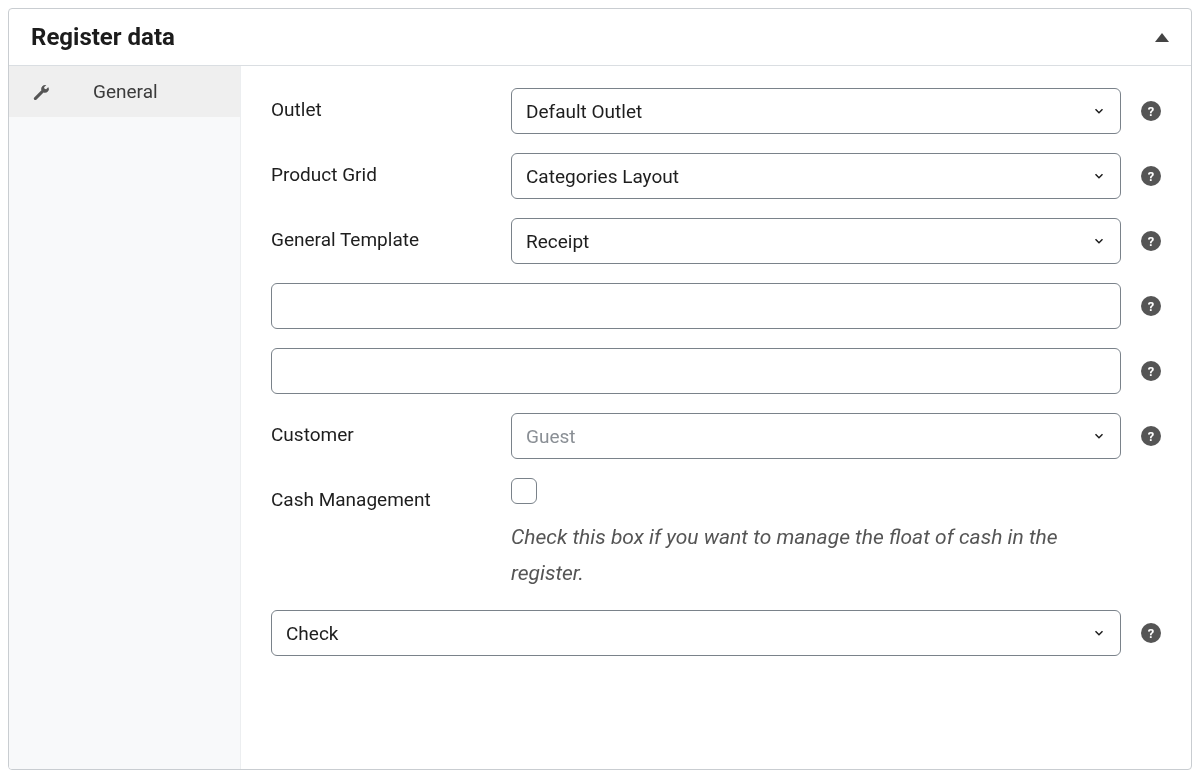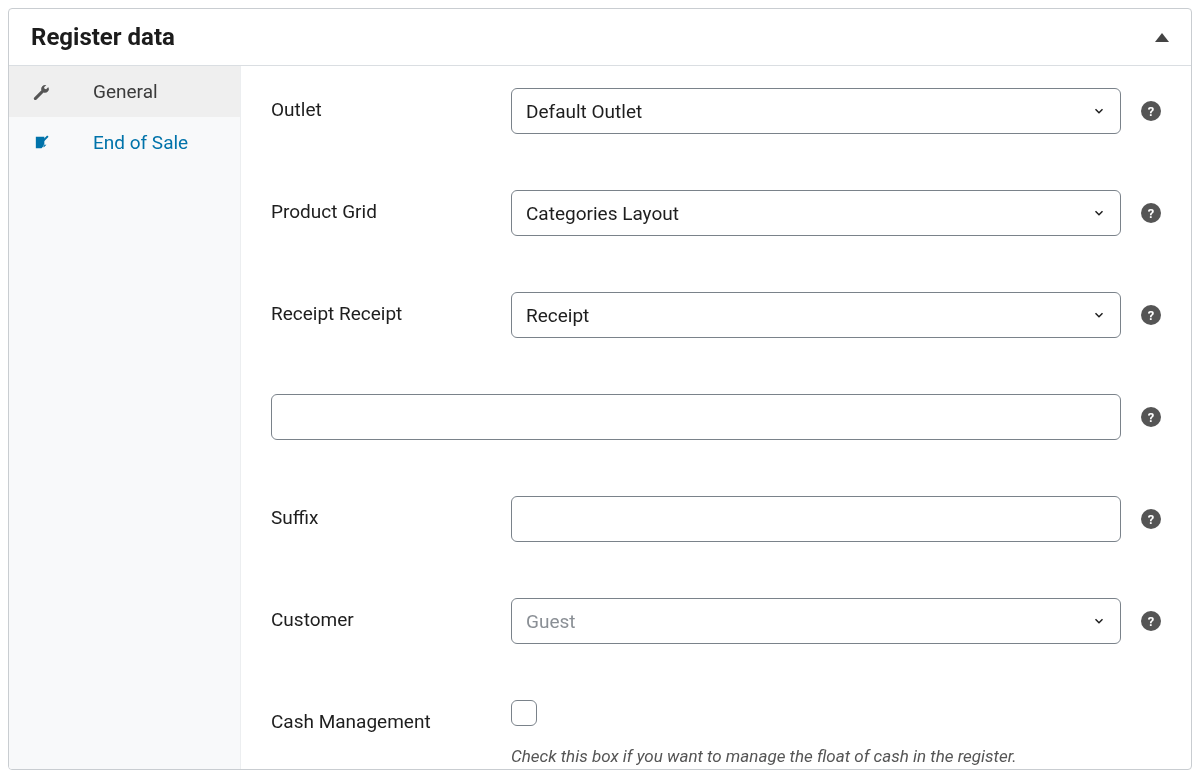--- a/index.html
+++ b/index.html
@@ -71,21 +71,21 @@
     margin-right: 14px;
   }
   .content {
     flex: 1;
     padding: 22px 30px 10px 30px;
     overflow: auto;
   }
   .form-row {
     display: flex;
     align-items: flex-start;
-    margin-bottom: 56px;
+    margin-bottom: 19px;
   }
   .form-row.last { margin-bottom: 0; }
   .form-label {
     width: 240px;
     padding-top: 10px;
     font-size: 19px;
     color: #1e1e1e;
   }
   .form-control-wrap {
     flex: 1;
@@ -136,21 +136,21 @@
   }
   .checkbox {
     width: 26px; height: 26px;
     border: 1px solid #7a828a;
     border-radius: 6px;
     background: #fff;
     cursor: pointer;
   }
   .help-text {
     margin-top: 16px;
-    font-size: 17px;
+    font-size: 21px;
     font-style: italic;
     color: #555;
     line-height: 1.7;
     max-width: 590px;
   }
   .icon svg { display:block; }
 </style>
 </head>
 <body>
 
@@ -162,29 +162,20 @@
   <div class="panel-body">
     <div class="sidebar">
       <div class="tab active">
         <span class="icon">
           <svg width="18" height="18" viewBox="0 0 24 24" fill="#555">
               <path d="M22 6.9c0-.5-.1-1-.2-1.5l-3 3-2.1-.6-.6-2.1 3-3c-.5-.1-1-.2-1.5-.2-3 0-5.4 2.4-5.4 5.4 0 .7.1 1.3.4 1.9L3 19.4c-.8.8-.8 2 0 2.8.8.8 2 .8 2.8 0l9.6-9.6c.6.2 1.2.4 1.9.4 3 0 5.4-2.4 5.4-5.4z"></path>
             </svg>
         </span>
         <span>General</span>
       </div>
-      <div class="tab link">
-        <span class="icon">
-          <svg width="17" height="17" viewBox="0 0 24 24" fill="#0073aa">
-              <path d="M4 4h12v12l-4 4H4V4zm11 11v4l4-4h-4z"></path>
-              <path d="M20 2l2 2-8 8h-2v-2l8-8z"></path>
-            </svg>
-        </span>
-        <span>End of Sale</span>
-      </div>
     </div>
 
     <div class="content">
 
       <div class="form-row">
         <div class="form-label">Outlet</div>
         <div class="form-control-wrap">
           <div class="control-line">
             <div class="select">
               <span class="select-value">Default Outlet</span>
@@ -210,21 +201,21 @@
                     <polyline points="6 9 12 15 18 9"></polyline>
                   </svg>
               </span>
             </div>
             <span class="help-icon">?</span>
           </div>
         </div>
       </div>
 
       <div class="form-row">
-        <div class="form-label">Receipt Receipt</div>
+        <div class="form-label">General Template</div>
         <div class="form-control-wrap">
           <div class="control-line">
             <div class="select">
               <span class="select-value">Receipt</span>
               <span class="chevron">
                 <svg width="14" height="14" viewBox="0 0 24 24" fill="none" stroke="#1e1e1e" stroke-width="2.5">
                     <polyline points="6 9 12 15 18 9"></polyline>
                   </svg>
               </span>
             </div>
@@ -238,21 +229,20 @@
           <div class="control-line">
             <div class="text-input">
               <span></span>
             </div>
             <span class="help-icon">?</span>
           </div>
         </div>
       </div>
 
       <div class="form-row">
-        <div class="form-label">Suffix</div>
         <div class="form-control-wrap">
           <div class="control-line">
             <div class="text-input">
               <span></span>
             </div>
             <span class="help-icon">?</span>
           </div>
         </div>
       </div>
 

